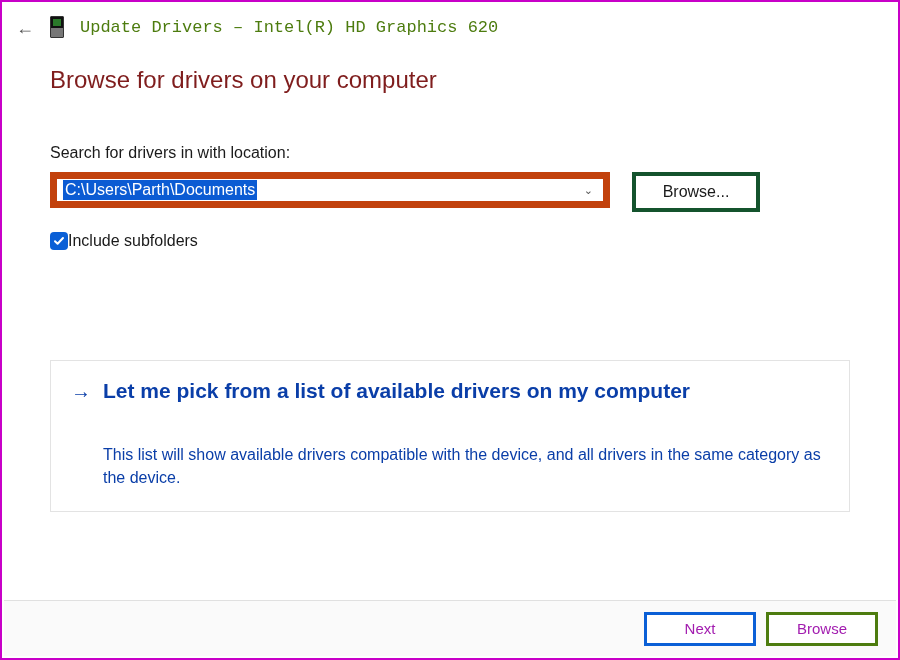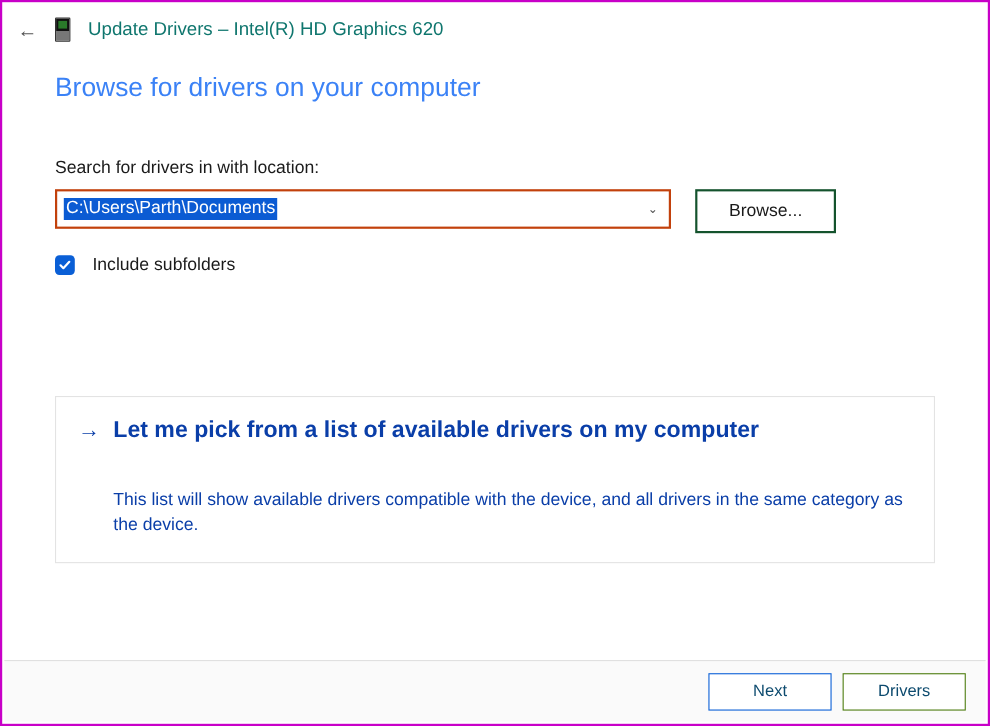--- a/index.html
+++ b/index.html
@@ -44,26 +44,27 @@
       flex-shrink: 0;
     }
     .hw-icon::before {
       content: "";
       position: absolute;
       top: 2px; left: 2px; right: 2px;
       height: 7px;
       background: #2a7a2a;
     }
     .window-title {
-      color: #0f766e;
+      color: #4d7c0f;
       font-size: 17px;
       font-weight: 400;
+      font-family: Liberation Mono, monospace;
     }
     .main-heading {
-      color: #3b82f6;
+      color: #7f1d1d;
       font-size: 24px;
       font-weight: 400;
       padding: 28px 0 0 48px;
     }
     .form-section {
       padding: 50px 48px 0 48px;
     }
     .field-label {
       color: #1a1a1a;
       font-size: 16px;
@@ -71,21 +72,21 @@
     }
     .path-row {
       display: flex;
       align-items: stretch;
       gap: 22px;
       margin-bottom: 20px;
     }
     .path-input-wrap {
       flex: 0 0 560px;
       position: relative;
-      border: 2px solid #c2410c;
+      border: 7px solid #c2410c;
       height: 36px;
       display: flex;
       align-items: center;
       padding: 0 30px 0 6px;
       background: #fff;
     }
     .path-value {
       background: #0b5bd3;
       color: #fff;
       padding: 1px 2px;
@@ -97,30 +98,30 @@
       right: 10px;
       top: 50%;
       transform: translateY(-50%);
       color: #555;
       font-size: 11px;
       pointer-events: none;
     }
     .browse-btn {
       width: 128px;
       height: 40px;
-      border: 2px solid #14532d;
+      border: 4px solid #14532d;
       background: #fff;
       font-size: 16px;
       color: #1a1a1a;
       cursor: pointer;
     }
     .checkbox-row {
       display: flex;
       align-items: center;
-      gap: 16px;
+      gap: 0;
     }
     .checkbox {
       width: 18px;
       height: 18px;
       border-radius: 4px;
       background: #0a5fd6;
       display: flex;
       align-items: center;
       justify-content: center;
       cursor: pointer;
@@ -173,24 +174,24 @@
       background: #fafafa;
       display: flex;
       justify-content: flex-end;
       align-items: center;
       gap: 10px;
       padding-right: 18px;
     }
     .footer-btn {
       width: 112px;
       height: 34px;
-      border: 1px solid #4d7c0f;
+      border: 3px solid #4d7c0f;
       background: #fff;
       font-size: 15px;
-      color: #0c4a6e;
+      color: #a21caf;
       cursor: pointer;
     }
     .footer-btn.primary {
       border-color: #0a5fd6;
     }
   </style>
 </head>
 <body>
 
 <div class="content-area">
@@ -229,14 +230,14 @@
       <span class="option-arrow">→</span>
       <span class="option-title">Let me pick from a list of available drivers on my computer</span>
     </div>
     <div class="option-desc">This list will show available drivers compatible with the device, and all drivers in the same category as the device.</div>
   </div>
 
 </div>
 
 <div class="footer-bar">
   <button class="footer-btn primary">Next</button>
-  <button class="footer-btn">Drivers</button>
+  <button class="footer-btn">Browse</button>
 </div>
 
 </body></html>

